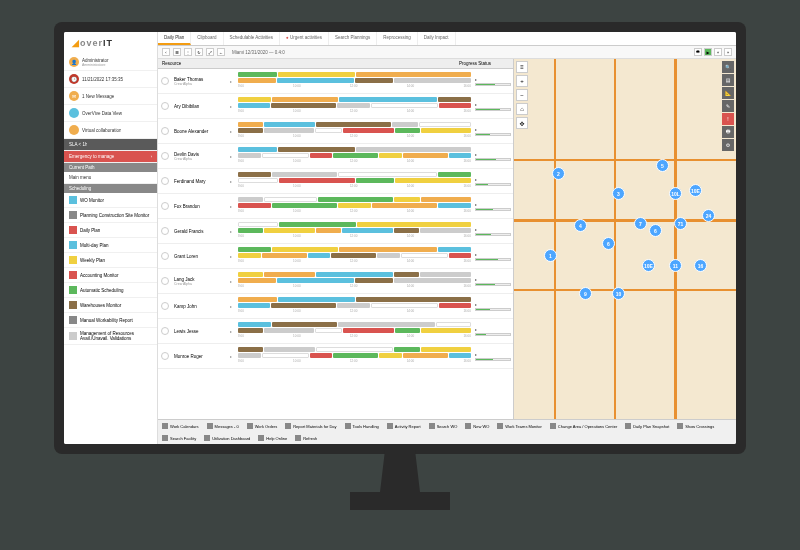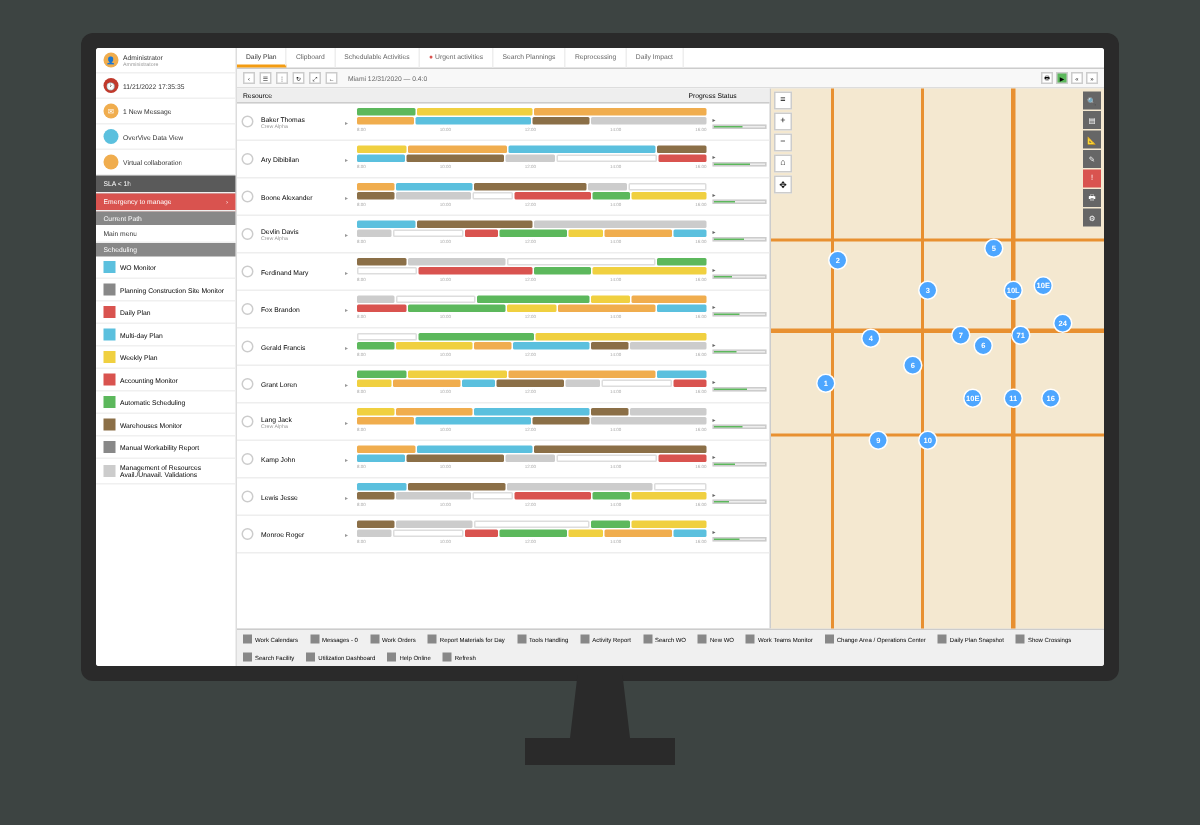--- a/index.html
+++ b/index.html
@@ -75,20 +75,23 @@
 .fbtn{display:flex;align-items:center;gap:2px;padding:1px 2px}
 .fico{width:6px;height:6px;background:#888}
 </style>
 </head>
 <body>
 
 <div class="monitor">
 <div class="screen">
 
 <div class="sidebar">
+  <div class="logo">
+    <span class="arrow">◢</span><span class="txt">over</span><span style="color:#333">IT</span>
+  </div>
   <div class="side-item">
     <div class="side-ico" style="background:#f0ad4e">👤</div>
     <div class="side-txt">
             <div>Administrator</div>
             <div style="font-size:3.5px;color:#999">Amministratore</div>
           </div>
   </div>
   <div class="side-item">
     <div class="side-ico" style="background:#c0392b">🕐</div>
     <div class="side-txt">11/21/2022 17:35:35</div>

